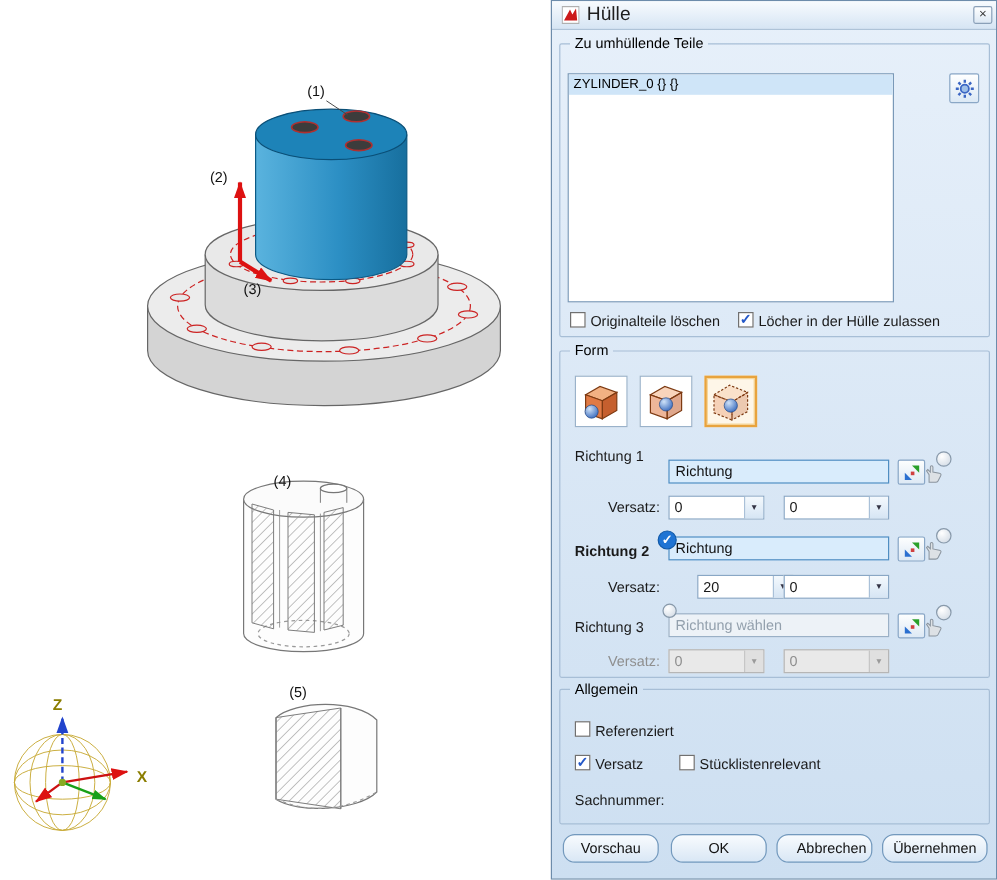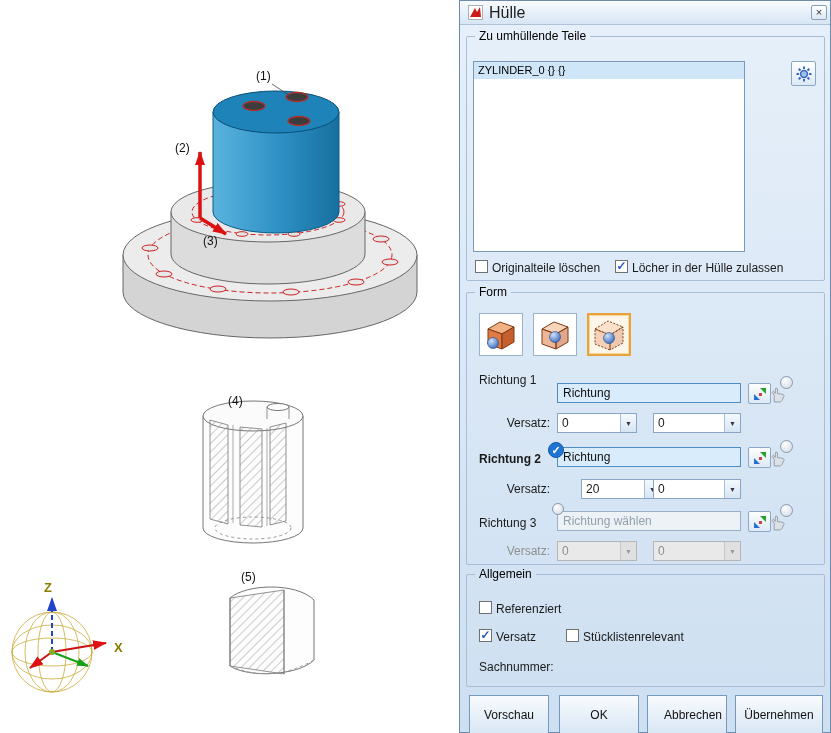--- a/index.html
+++ b/index.html
@@ -61,21 +61,21 @@
   .combo { position:absolute; height:20px; background:#fff; border:1px solid #89a7c5;
            display:flex; align-items:stretch; font-size:12px; }
   .combo .val { flex:1; padding:1px 4px; line-height:17px; overflow:hidden; white-space:nowrap; }
   .combo .arrowbtn { width:16px; border-left:1px solid #a9c0d8;
                      background:linear-gradient(#f4f9fd,#d6e5f4); display:flex; align-items:center;
                      justify-content:center; font-size:7px; color:#334; }
   .combo.disabled { background:#e9e9e9; border-color:#b6b6b6; }
   .combo.disabled .val { color:#8f8f8f; }
   .combo.disabled .arrowbtn { background:#e0e0e0; color:#9a9a9a; border-left-color:#c6c6c6; }
 
-  .btn { position:absolute; height:39px; border:1px solid #7399bd; border-radius:0;
+  .btn { position:absolute; height:24px; border:1px solid #7399bd; border-radius:10px;
          background:linear-gradient(#f8fbfe,#d9e7f5); font-size:12px;
          font-family:"Liberation Sans",sans-serif; color:#111; text-align:center; }
 </style>
 </head>
 <body>
 
 <div class="viewport">
 <svg width="459" height="733" viewBox="0 0 459 733">
   <defs>
     <pattern id="hatch" width="6" height="6" patternUnits="userSpaceOnUse" patternTransform="rotate(45)">

